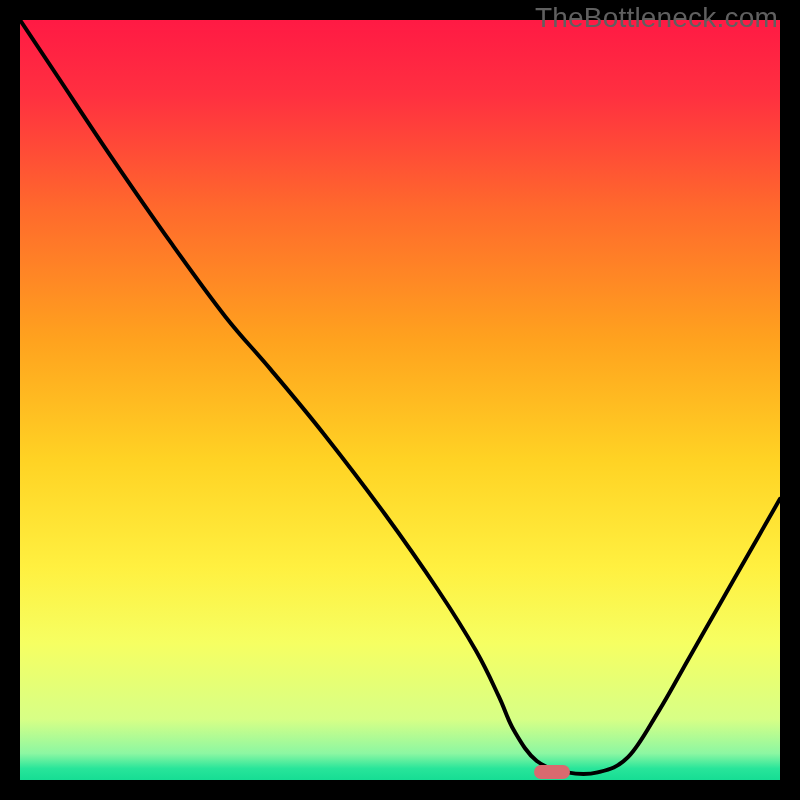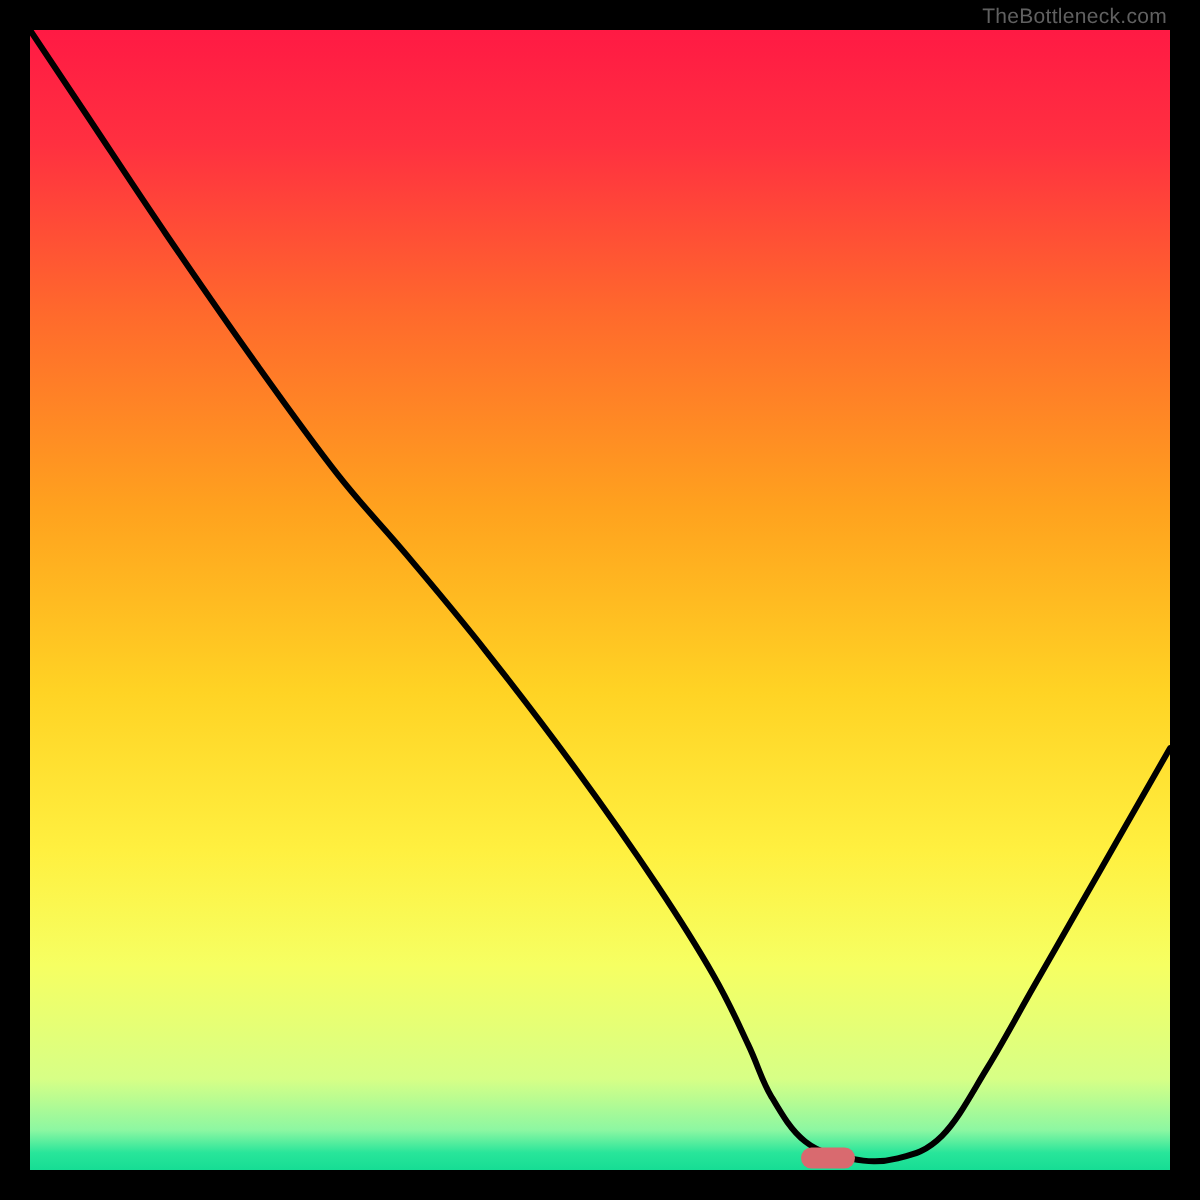--- a/index.html
+++ b/index.html
@@ -24,21 +24,21 @@
     left: 0;
     top: 0;
     width: 760px;
     height: 760px;
   }
   .watermark {
     position: absolute;
     top: 2px;
     right: 22px;
     color: #606060;
-    font-size: 14px;
+    font-size: 28px;
     font-weight: 500;
     letter-spacing: 0.2px;
   }
   .marker {
     position: absolute;
     width: 36px;
     height: 14px;
     border-radius: 7px;
     background: #d96a6f;
     transform: translate(-50%, -50%);

